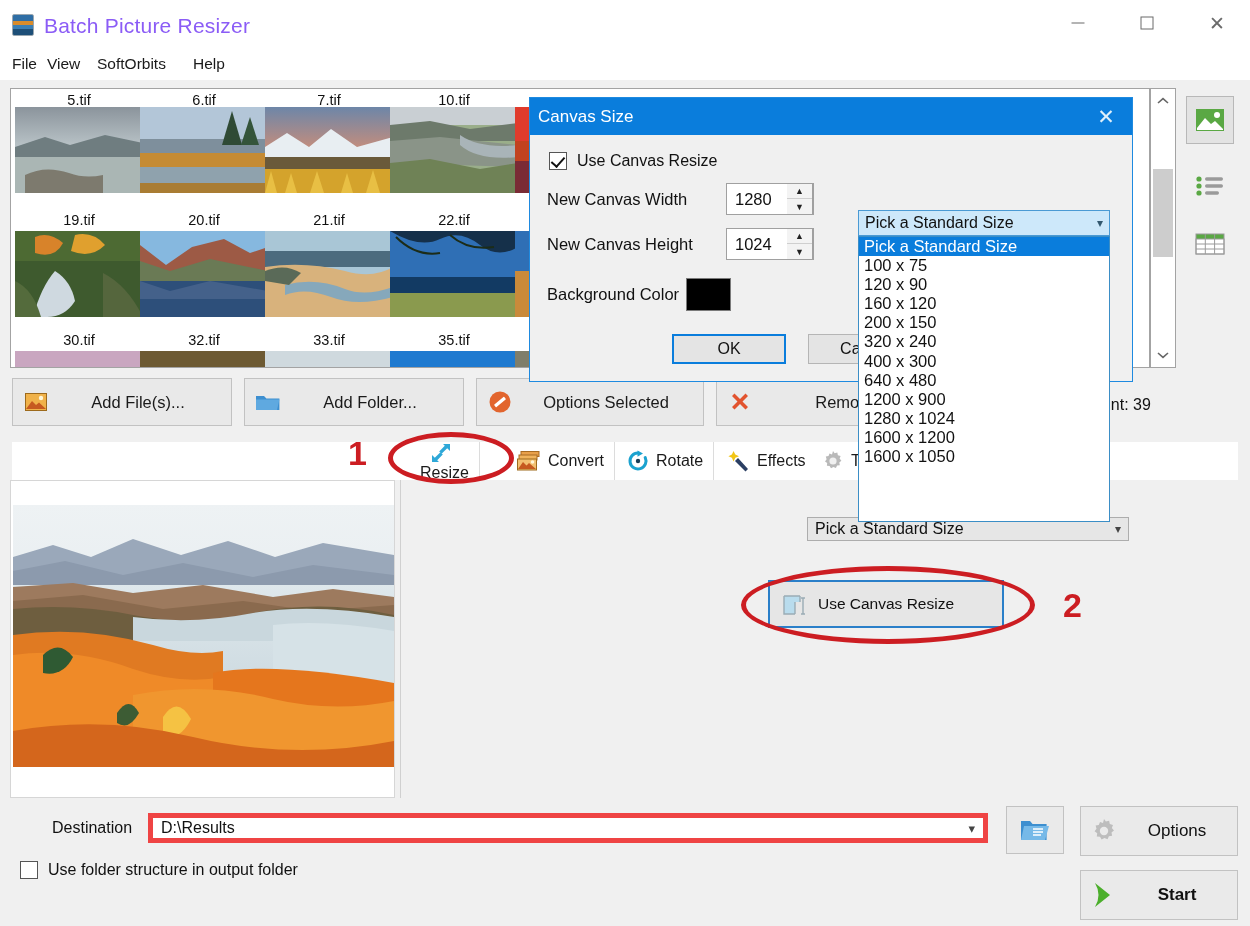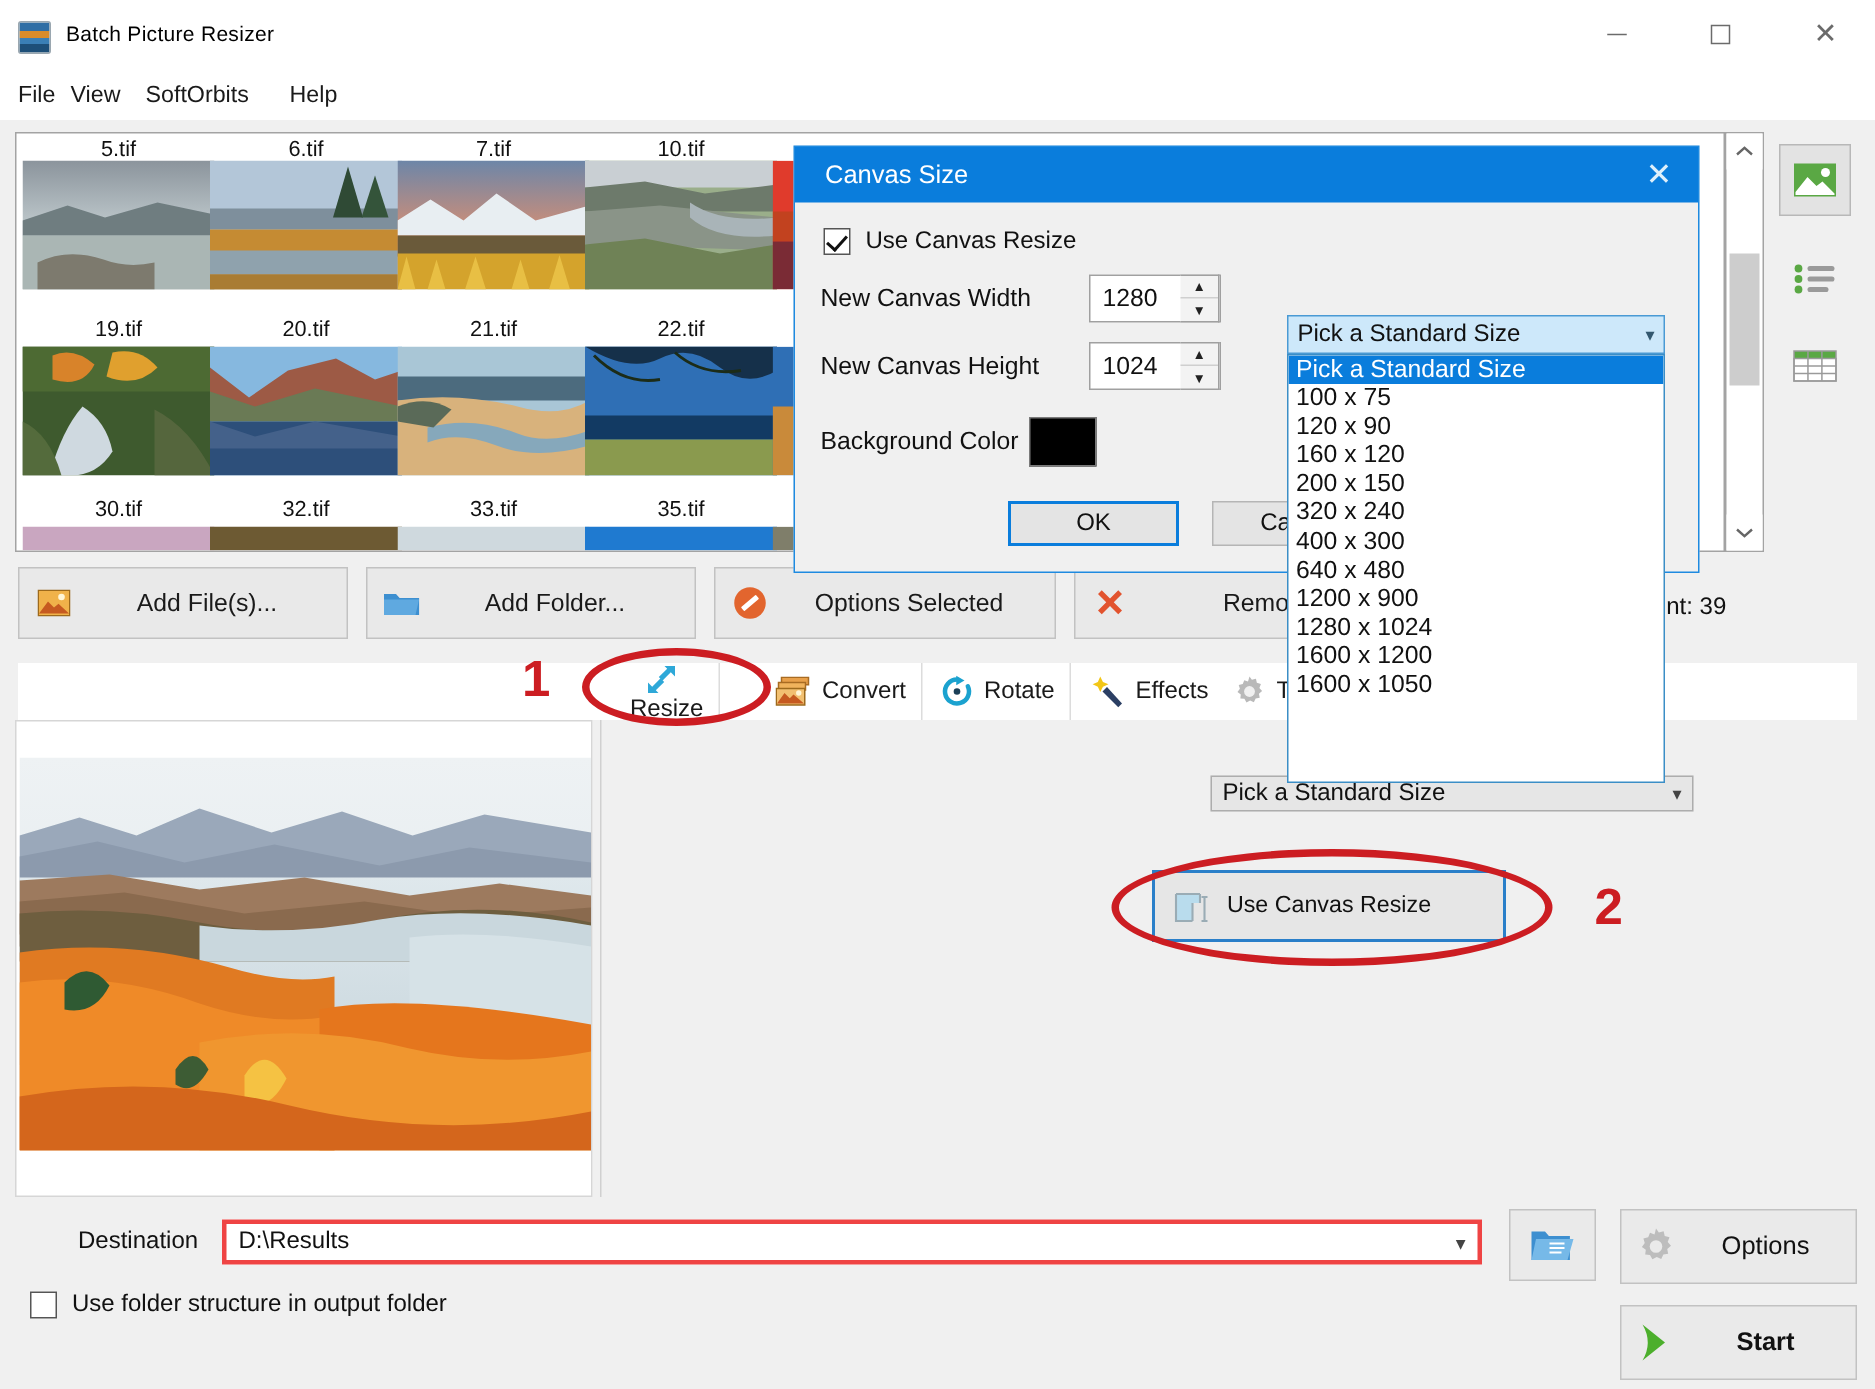--- a/index.html
+++ b/index.html
@@ -17,21 +17,21 @@
   #titlebar{
     position:absolute; left:0; top:0; width:1250px; height:48px;
     background:#ffffff;
   }
   #app-icon{
     position:absolute; left:12px; top:14px; width:22px; height:22px;
     border:1px solid #9aa7b0; border-radius:2px; overflow:hidden;
     background:linear-gradient(#2f6ea5 0%, #2f6ea5 30%, #d98c2b 30%, #d98c2b 52%, #3a7fb5 52%, #3a7fb5 72%, #1d4f78 72%, #1d4f78 100%);
   }
   #app-title{
-    position:absolute; left:44px; top:14px; font-size:14px; color:#000000;
+    position:absolute; left:44px; top:14px; font-size:21px; color:#8b5cf6;
     letter-spacing:.2px;
   }
   .wbtn{
     position:absolute; top:0; width:46px; height:46px; cursor:default;
   }
   .wbtn .g{ position:absolute; left:50%; top:50%; transform:translate(-50%,-50%); color:#5c5c5c; }
   #btn-min{ left:1055px; }
   #btn-max{ left:1124px; }
   #btn-close{ left:1194px; }
   #btn-min .g{ width:13px; height:1px; background:#6b6b6b; }
@@ -160,21 +160,21 @@
     background:#e6e6e6; border:2px solid #2a7fc9;
     display:flex; align-items:center; justify-content:center;
     font-size:15.5px; color:#111;
   }
   #btn-usecanvas .ic{ position:absolute; left:12px; top:10px; }
 
   
   #dest-label{ position:absolute; left:52px; top:819px; font-size:16px; color:#111; }
   #dest-combo{
     position:absolute; left:148px; top:813px; width:840px; height:30px;
-    background:#ffffff; border:3px solid #ef4444; display:flex; align-items:center;
+    background:#ffffff; border:5px solid #ef4444; display:flex; align-items:center;
     padding:0 8px; font-size:16px; color:#111;
   }
   #dest-combo .cv{ flex:1; }
   #dest-combo .carrow{ color:#444; font-size:13px; }
   #btn-browse{
     position:absolute; left:1006px; top:806px; width:58px; height:48px;
     background:#eaeaea; border:1px solid #c2c2c2;
     display:flex; align-items:center; justify-content:center;
   }
   #btn-options{
@@ -193,21 +193,21 @@
 
   
   #dlg{
     position:absolute; left:529px; top:97px; width:604px; height:285px;
     background:#f0f0f0; border:1px solid #1e8ae0; box-shadow:0 0 0 0 rgba(0,0,0,0);
     z-index:40;
   }
   #dlg-title{
     position:absolute; left:0; top:0; width:602px; height:37px;
     background:#0a7ddc; color:#ffffff; font-size:17px;
-    display:flex; align-items:center; padding-left:20px;
+    display:flex; align-items:center; padding-left:8px;
   }
   #dlg-close{
     position:absolute; right:4px; top:3px; width:44px; height:31px;
     display:flex; align-items:center; justify-content:center;
     color:#dff0fb; font-size:21px; font-weight:300;
   }
   .spin{
     position:absolute; width:88px; height:32px; background:#ffffff;
     border:1px solid #a0a0a0; font-size:16.5px; color:#111;
     padding:2px 8px; display:flex; align-items:center;

